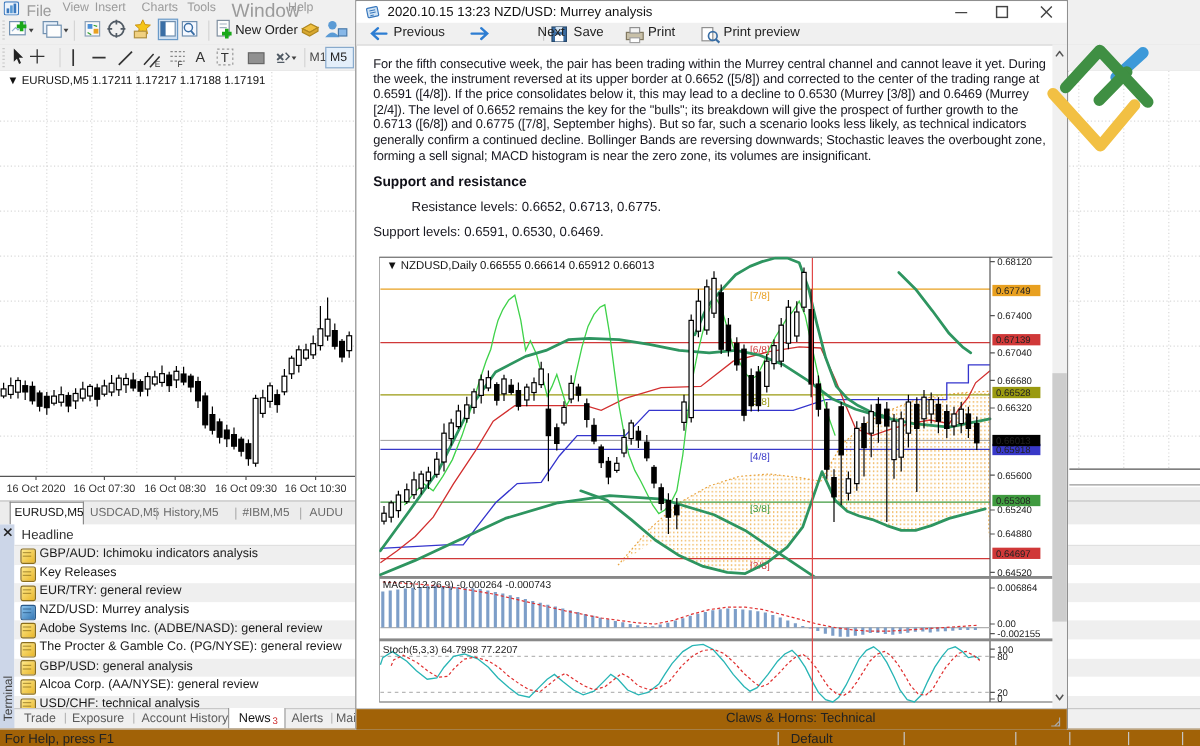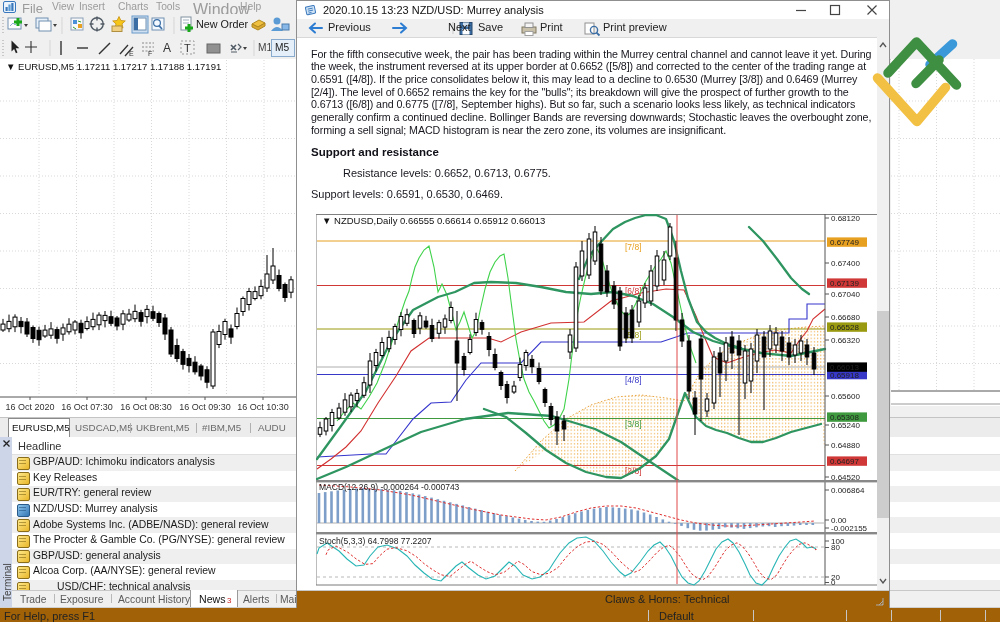--- a/index.html
+++ b/index.html
@@ -239,21 +239,21 @@
       <line x1="891" y1="363.5" x2="1000" y2="363.5" class="gd"></line>
 <line x1="891" y1="391" x2="1000" y2="391" stroke="#555"></line>
 <line x1="891" y1="404" x2="1000" y2="404" stroke="#999"></line>
 </svg>
   </div>
 
 <div class="abs" style="left:0;top:417px;width:1000px;height:20px;background:#ececec;border-top:1px solid #c4c4c4;">
 <div style="position:absolute;left:8px;top:0px;width:60px;height:19px;background:#fff;border:1px solid #8a8a8a;border-bottom:none;"></div>
 <div style="position:absolute;left:12px;top:4px;font-size:9.8px;color:#111;">EURUSD,M5</div>
 <div style="position:absolute;left:75px;top:4px;font-size:9.8px;color:#6a6a6a;">USDCAD,M5</div>
-<div style="position:absolute;left:136px;top:4px;font-size:9.8px;color:#6a6a6a;">UKBrent,M5</div>
+<div style="position:absolute;left:136px;top:4px;font-size:9.8px;color:#6a6a6a;">History,M5</div>
 <div style="position:absolute;left:202px;top:4px;font-size:9.8px;color:#6a6a6a;">#IBM,M5</div>
 <div style="position:absolute;left:258px;top:4px;font-size:9.8px;color:#6a6a6a;">AUDU</div>
 <div style="position:absolute;left:130px;top:5px;width:1px;height:10px;background:#b0b0b0;"></div>
     <div style="position:absolute;left:196px;top:5px;width:1px;height:10px;background:#b0b0b0;"></div>
     <div style="position:absolute;left:250px;top:5px;width:1px;height:10px;background:#b0b0b0;"></div>
   </div>
 
 <div class="abs" style="left:0;top:437px;width:1000px;height:153px;background:#fff;">
  <div class="abs" style="left:0;top:0;width:12px;height:170px;background:#ccd6e8;"></div>
  <svg class="abs" style="left:2px;top:2px" width="9" height="9" viewBox="0 0 9 9">
@@ -299,21 +299,21 @@
 <div style="position:absolute;left:33px;top:549.8px;font-size:10.4px;color:#1a1a1a;white-space:nowrap;">GBP/USD: general analysis</div>
 <div style="position:absolute;left:12px;top:564.2px;width:988px;height:15.6px;background:#ffffff;"></div>
 <div style="position:absolute;left:17px;top:566.0px;width:11px;height:11px;background:linear-gradient(135deg,#ffe98a,#e8b62a);border:1px solid #8a6d1a;border-radius:2px;"></div>
 <div style="position:absolute;left:19px;top:569.2px;width:7px;height:1px;background:#7a5f10;opacity:0.55;"></div>
 <div style="position:absolute;left:19px;top:572.2px;width:7px;height:1px;background:#7a5f10;opacity:0.55;"></div>
 <div style="position:absolute;left:33px;top:565.4px;font-size:10.4px;color:#1a1a1a;white-space:nowrap;">Alcoa Corp. (AA/NYSE): general review</div>
 <div style="position:absolute;left:12px;top:579.8px;width:988px;height:15.6px;background:#efefef;"></div>
 <div style="position:absolute;left:17px;top:581.6px;width:11px;height:11px;background:linear-gradient(135deg,#ffe98a,#e8b62a);border:1px solid #8a6d1a;border-radius:2px;"></div>
 <div style="position:absolute;left:19px;top:584.8px;width:7px;height:1px;background:#7a5f10;opacity:0.55;"></div>
 <div style="position:absolute;left:19px;top:587.8px;width:7px;height:1px;background:#7a5f10;opacity:0.55;"></div>
-<div style="position:absolute;left:33px;top:581.0px;font-size:10.4px;color:#1a1a1a;white-space:nowrap;margin-left:24px;">USD/CHF: technical analysis</div>
+<div style="position:absolute;left:33px;top:581.0px;font-size:10.4px;color:#1a1a1a;white-space:nowrap;">USD/CHF: technical analysis</div>
 
 <div class="abs" style="left:0;top:590px;width:1000px;height:17px;background:#f0f0f0;border-top:1px solid #c8c8c8;"></div>
 <div class="abs" style="left:12px;top:590px;width:988px;height:17px;">
     <div style="position:absolute;left:8px;top:3.5px;font-size:10.3px;color:#5a5a5a;white-space:nowrap;">Trade</div>
     <div style="position:absolute;left:48px;top:3.5px;font-size:10.3px;color:#5a5a5a;white-space:nowrap;">Exposure</div>
     <div style="position:absolute;left:106px;top:3.5px;font-size:10.3px;color:#5a5a5a;white-space:nowrap;">Account History</div>
     <div style="position:absolute;left:231px;top:3.5px;font-size:10.3px;color:#5a5a5a;white-space:nowrap;">Alerts</div>
     <div style="position:absolute;left:268px;top:3.5px;font-size:10.3px;color:#5a5a5a;white-space:nowrap;">Mail</div>
     <div style="position:absolute;left:42px;top:4px;width:1px;height:9px;background:#b8b8b8;"></div>
     <div style="position:absolute;left:99px;top:4px;width:1px;height:9px;background:#b8b8b8;"></div>

